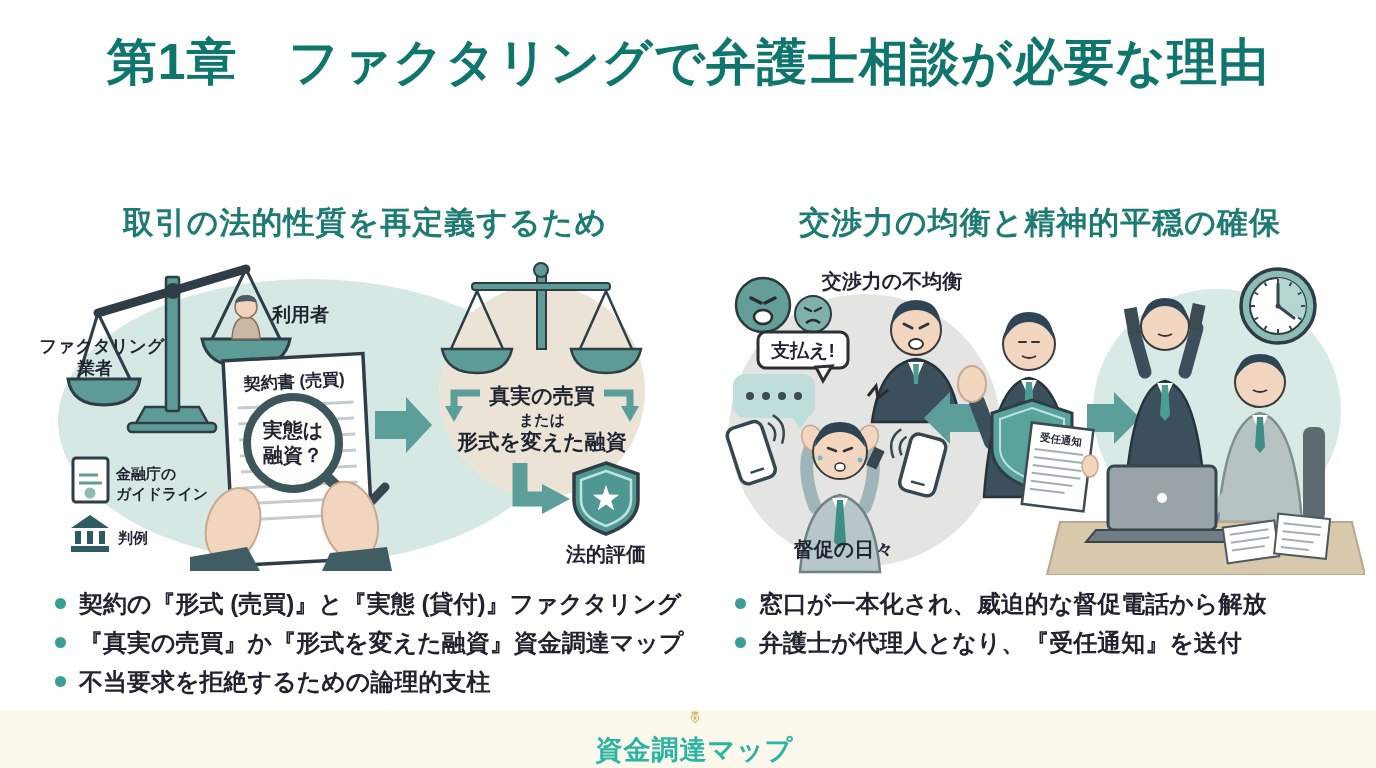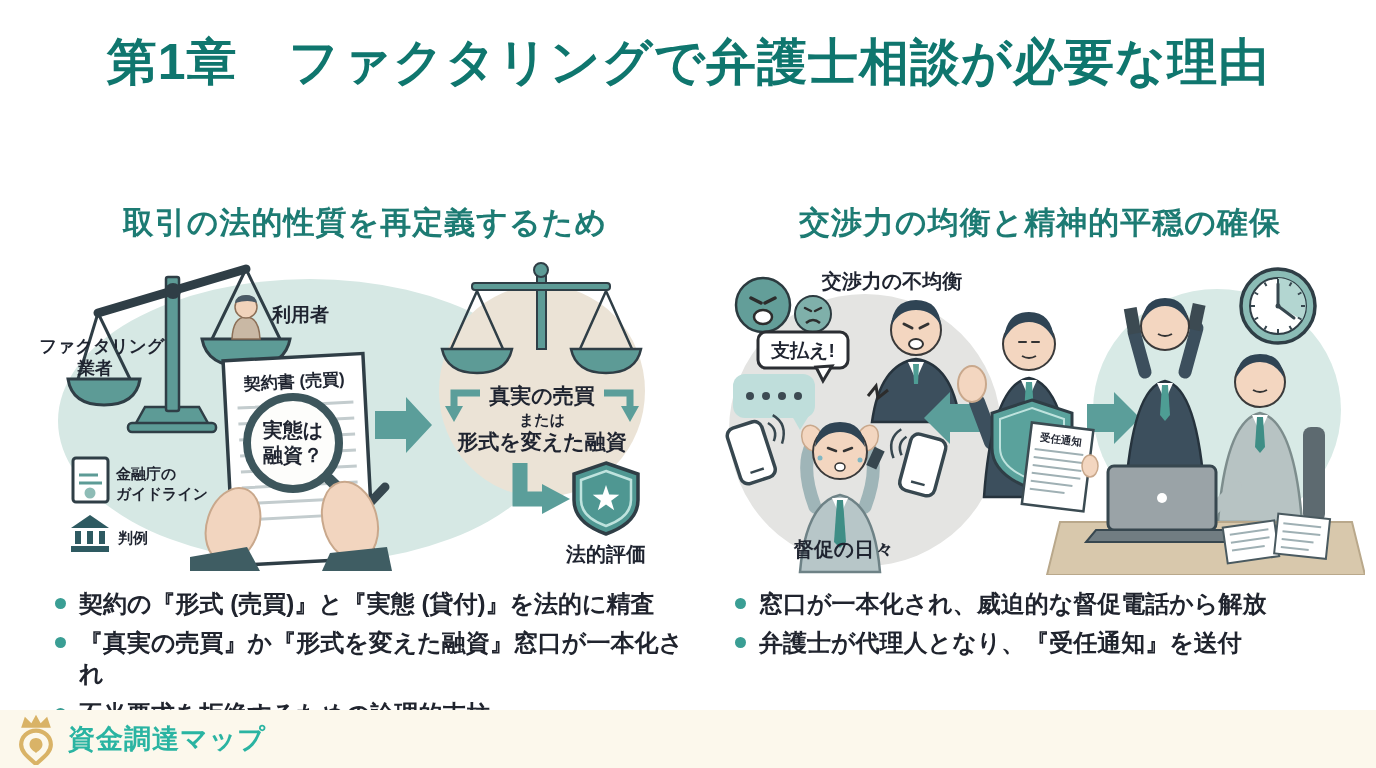--- a/index.html
+++ b/index.html
@@ -15,21 +15,21 @@
   #left-scene{left:40px;top:253px;}
   #right-scene{left:720px;top:250px;}
   svg text{font-family:"Liberation Sans","DejaVu Sans",sans-serif;font-weight:700;fill:#1f2430;}
   .bullets{position:absolute;top:588px;margin:0;padding:0;list-style:none;}
   #left-bullets{left:55px;width:650px;}
   #right-bullets{left:735px;width:625px;}
   .bullets li{display:flex;align-items:flex-start;gap:13px;margin-bottom:8px;
          font-size:24px;font-weight:600;color:#20242e;line-height:1.3;}
   .dot{width:11px;height:11px;border-radius:50%;background:#3a9e94;margin-top:10px;flex:none;}
   footer{position:absolute;left:0;bottom:0;width:100%;height:58px;background:#fcf8ec;
-         display:flex;align-items:center;gap:9px;padding-left:13px;box-sizing:border-box;}
+         display:flex;align-items:center;gap:9px;padding-left:13px;box-sizing:border-box;flex-direction:column;}
   .brand{font-size:27px;font-weight:800;color:#2ab4a2;letter-spacing:1px;}
 </style>
 </head>
 <body>
 
 <div class="slide">
 
   <h1 class="title">第1章　ファクタリングで弁護士相談が必要な理由</h1>
 
   <h2 class="section-heading" id="right-heading">交渉力の均衡と精神的平穏の確保</h2>
@@ -268,25 +268,25 @@
       <g transform="rotate(6 580 287)">
         <rect x="556" y="266" width="52" height="40" fill="#ffffff" stroke="#4a5a60" stroke-width="2"></rect>
         <path d="M562 275 H600 M562 283 H600 M562 291 H594 M562 299 H590" stroke="#9fb0b4" stroke-width="2"></path>
       </g>
     </g>
   </svg>
 
   <ul class="bullets" id="left-bullets">
     <li>
         <span class="dot"></span>
-        <span>契約の『形式 (売買)』と『実態 (貸付)』を法的に精査</span>
-      </li>
-    <li>
-        <span class="dot"></span>
-        <span>『真実の売買』か『形式を変えた融資』窓口が一本化され</span>
+        <span>契約の『形式 (売買)』と『実態 (貸付)』ファクタリング</span>
+      </li>
+    <li>
+        <span class="dot"></span>
+        <span>『真実の売買』か『形式を変えた融資』資金調達マップ</span>
       </li>
     <li>
         <span class="dot"></span>
         <span>不当要求を拒絶するための論理的支柱</span>
       </li>
   </ul>
   <ul class="bullets" id="right-bullets">
     <li>
         <span class="dot"></span>
         <span>窓口が一本化され、威迫的な督促電話から解放</span>

